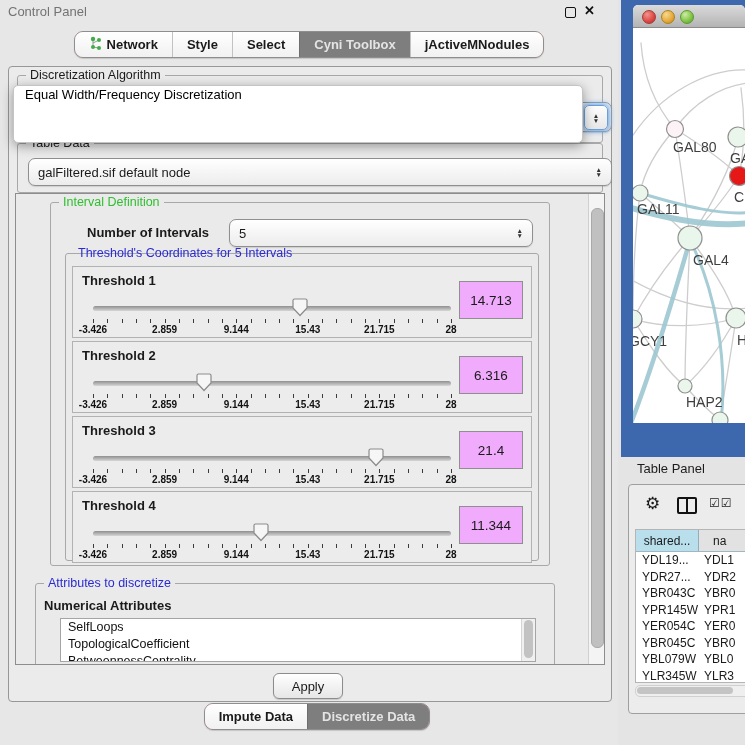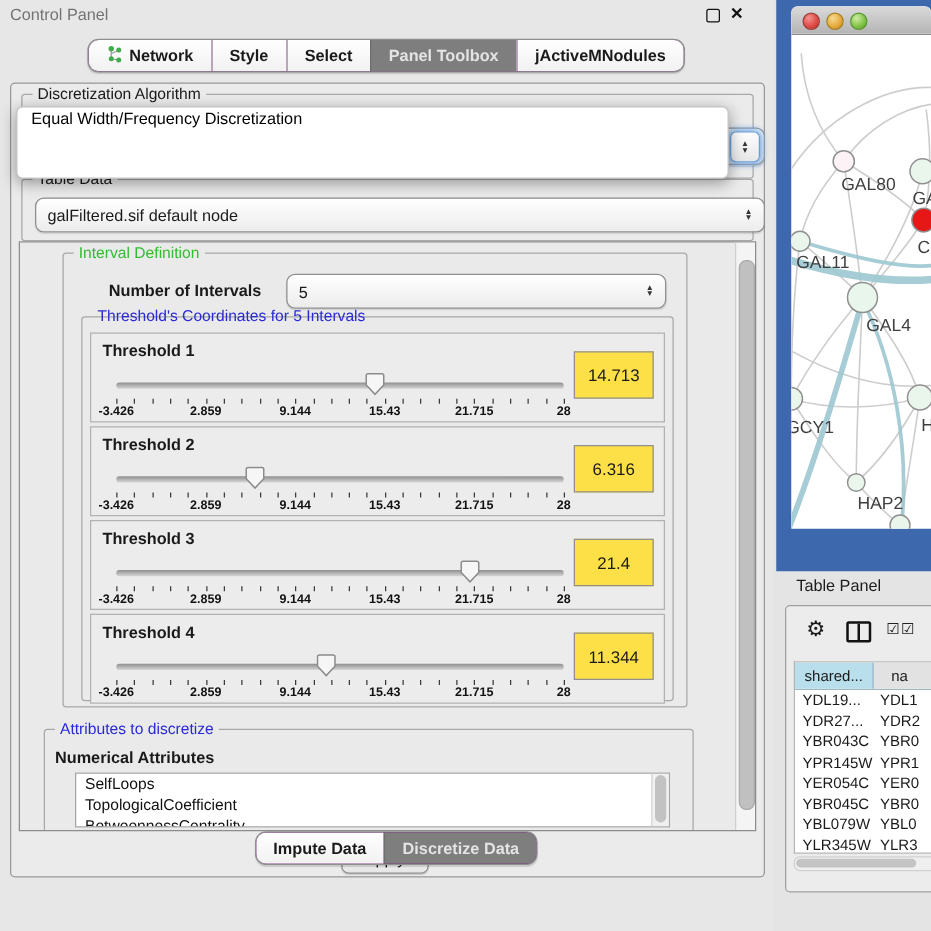--- a/index.html
+++ b/index.html
@@ -6,22 +6,22 @@
   body{width:745px;height:745px;position:relative;overflow:hidden;background:#e4e4e4;
        font-family:"Liberation Sans", sans-serif;color:#1a1a1a;}
   
   #control-panel{position:absolute;left:0;top:0;width:618px;height:745px;background:#e7e7e7;}
   .cp-titlebar{position:absolute;left:0;top:0;width:100%;height:24px;}
   .cp-title{position:absolute;left:8px;top:4px;font-size:13px;color:#737373;}
   .float-ic{position:absolute;left:565px;top:7px;width:9px;height:9px;border:1.7px solid #111;border-radius:2px;}
   .close-ic{position:absolute;left:584px;top:3px;font-size:13px;font-weight:bold;color:#111;}
   .tabbar{position:absolute;left:0;right:0;display:flex;justify-content:center;}
   .tabbar.top{top:31px;}
-  .tabbar.bottom{top:665px;padding-left:16px;}
-  .tabgroup{display:flex;border:1px solid #8e8e8e;border-radius:9px;overflow:hidden;background:#701a75;height:25px;box-shadow:0 1px 1px rgba(0,0,0,.15);}
+  .tabbar.bottom{top:703px;padding-left:16px;}
+  .tabgroup{display:flex;border:1px solid #8e8e8e;border-radius:9px;overflow:hidden;background:#fca5a5;height:25px;box-shadow:0 1px 1px rgba(0,0,0,.15);}
   .tab{display:flex;align-items:center;gap:5px;padding:0 14px;font-size:13px;font-weight:bold;color:#1a1a1a;border-left:1px solid #c2c2c2;background:linear-gradient(#ffffff,#f1f1f1);}
   .tab:first-child{border-left:none;}
   .tab.selected{background:#7e7e7e;color:#e4e4e4;border-left-color:#6e6e6e;}
   .cp-body{position:absolute;left:8px;top:66px;width:602px;height:634px;border:1px solid #979797;border-radius:4px;background:#ebebeb;}
   
   .group{position:absolute;border:1px solid #a8a8a8;border-radius:3px;}
   .gtitle{position:absolute;top:-8px;left:8px;padding:0 4px;font-size:12.5px;background:#ebebeb;}
   .gtitle.green{color:#2fbf2f;}
   .gtitle.blue{color:#2a2ad4;}
   .combo{position:absolute;border:1px solid #8f8f8f;border-radius:7px;background:linear-gradient(#ffffff,#ececec);display:flex;align-items:center;padding:0 9px;font-size:13px;box-shadow:0 1px 1px rgba(0,0,0,.12);}
@@ -46,21 +46,21 @@
   #numint-label{position:absolute;left:36px;top:22px;font-size:13px;font-weight:bold;}
   #numint-combo{left:178px;top:16px;width:284px;height:26px;}
   #thresholds-group{left:14px;top:50px;width:472px;height:306px;}
   .threshold-box{position:absolute;left:6px;width:458px;height:70px;background:#ececec;border:1px solid #b2b2b2;}
   .t-label{position:absolute;left:9px;top:6px;font-size:13px;font-weight:bold;}
   .slider{position:absolute;left:20px;top:28px;width:358px;height:40px;}
   .track{position:absolute;left:0;top:11px;width:100%;height:5px;border-radius:3px;background:linear-gradient(#8f8f8f,#d6d6d6);}
   .thumb-svg{position:absolute;top:3px;margin-left:-8px;}
   .tick{position:absolute;top:24px;width:1px;height:4px;background:#3a3a3a;}
   .tick-label{position:absolute;top:29px;transform:translateX(-50%);font-size:10px;font-weight:bold;color:#111;white-space:nowrap;}
-  .value-box{position:absolute;right:8px;top:14px;width:62px;height:36px;background:#fde047;border:1px solid #8f8f8f;display:flex;align-items:center;justify-content:center;font-size:13.5px;}
+  .value-box{position:absolute;right:8px;top:14px;width:62px;height:36px;background:#f0abfc;border:1px solid #8f8f8f;display:flex;align-items:center;justify-content:center;font-size:13.5px;}
   #attributes-group{left:19px;top:389px;width:518px;height:90px;}
   #numattr-title{position:absolute;left:8px;top:14px;font-size:13px;font-weight:bold;}
   #attr-list{position:absolute;left:24px;top:34px;width:474px;height:42px;background:#fff;border:1px solid #a5a5a5;overflow:hidden;}
   .attr-item{font-size:12.5px;line-height:17px;padding-left:7px;color:#111;}
   #attr-vscroll{position:absolute;right:0;top:0;width:13px;height:100%;background:#f0f0f0;border-left:1px solid #d5d5d5;}
   #attr-vscroll .thumb{position:absolute;left:2px;top:1px;width:9px;height:38px;background:#c2c2c2;border-radius:5px;}
   #apply-btn{position:absolute;left:264px;top:606px;width:68px;height:24px;border:1px solid #8c8c8c;border-radius:6px;background:linear-gradient(#ffffff,#e6e6e6);font-size:13px;display:flex;align-items:center;justify-content:center;box-shadow:0 1px 1px rgba(0,0,0,.15);}
   
   #network-window{position:absolute;left:621px;top:0;width:124px;height:457px;background:#3d68ae;}
   #mac-window{position:absolute;left:12px;top:5px;width:112px;height:418px;background:#fff;border-radius:5px 5px 0 0;overflow:hidden;}
@@ -113,21 +113,21 @@
             </svg></span>
           <span>Network</span>
         </div>
         <div class="tab">
           <span>Style</span>
         </div>
         <div class="tab">
           <span>Select</span>
         </div>
         <div class="tab selected">
-          <span>Panel Toolbox</span>
+          <span>Cyni Toolbox</span>
         </div>
         <div class="tab">
           <span>jActiveMNodules</span>
         </div>
       </div>
   </div>
 
   <div class="cp-body">
 
     <div class="group" id="algo-group">

